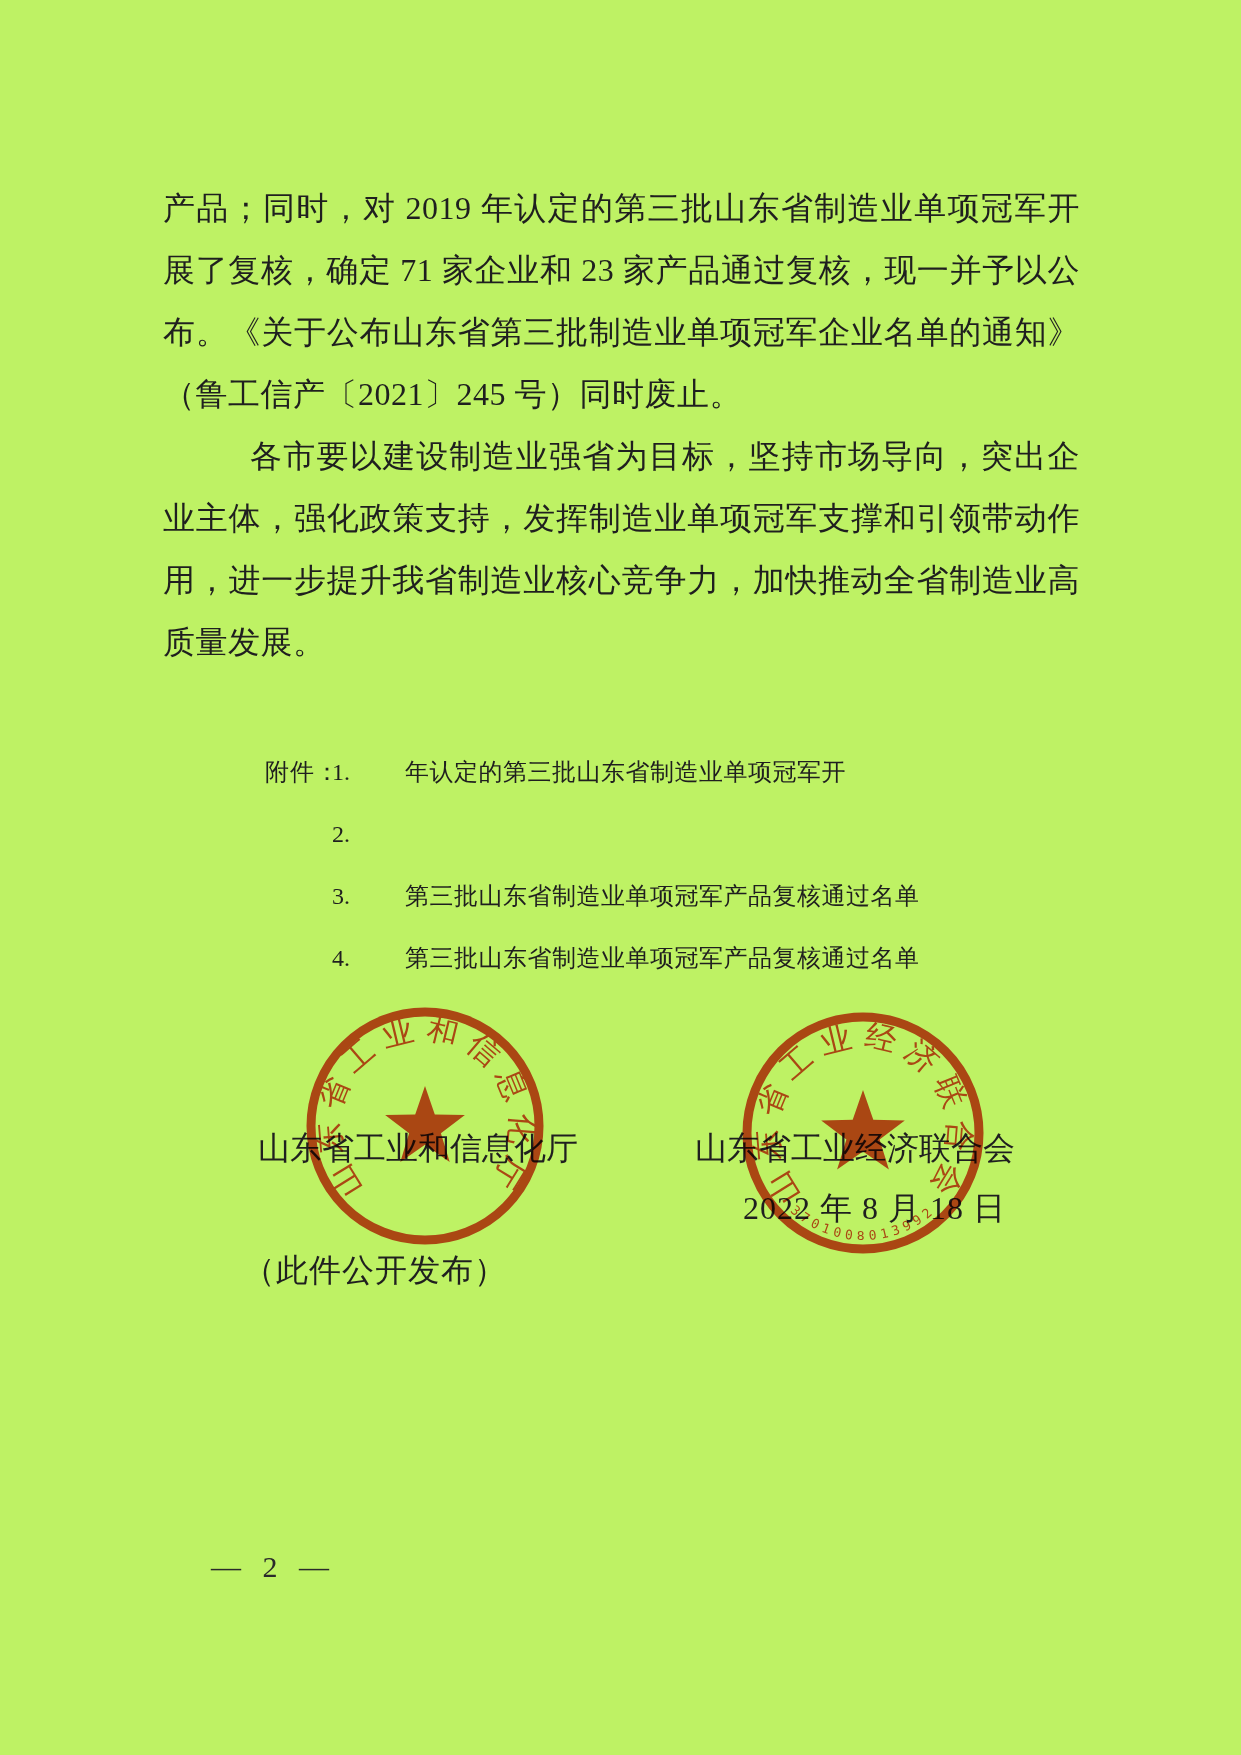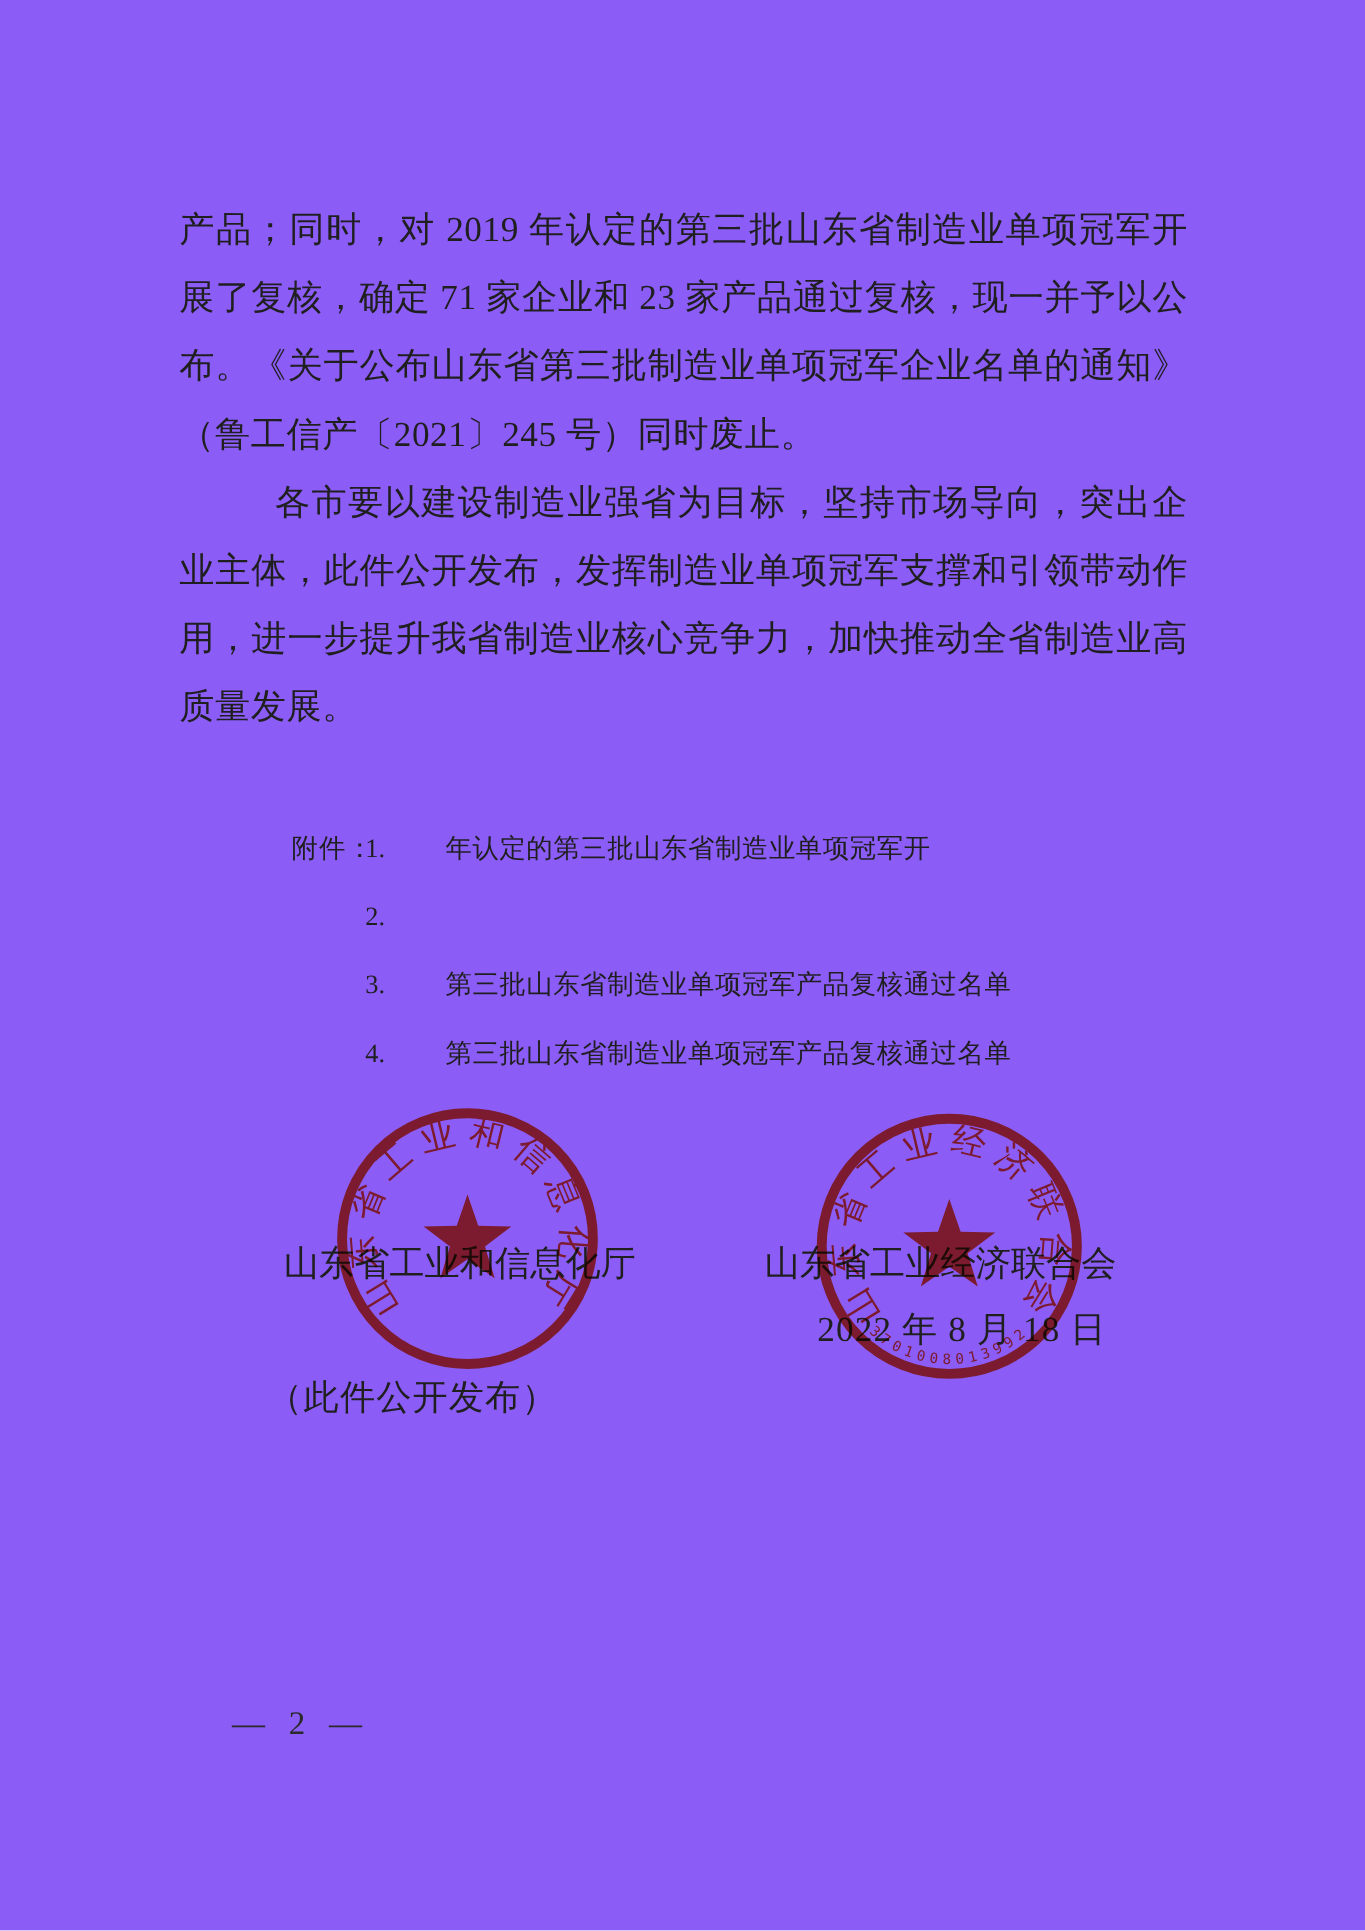--- a/index.html
+++ b/index.html
@@ -5,21 +5,21 @@
   * { margin: 0; padding: 0; box-sizing: border-box; }
   html, body { background: #ffffff; }
   body {
     font-family: "Liberation Serif", "DejaVu Serif", serif;
     width: 1241px;
   }
   .page {
     position: relative;
     width: 1241px;
     height: 1755px;
-    background: #8b5cf6;
+    background: #bef264;
     overflow: hidden;
     color: #1f1f1f;
   }
   
   .body-text {
     position: absolute;
     left: 163px;
     top: 177px;
     width: 917px;
     font-size: 32px;
@@ -84,21 +84,21 @@
 <body>
 
 <div class="page">
 
   <div class="body-text">
     <div class="line">产品；同时，对 2019 年认定的第三批山东省制造业单项冠军开</div>
     <div class="line">展了复核，确定 71 家企业和 23 家产品通过复核，现一并予以公</div>
     <div class="line">布。《关于公布山东省第三批制造业单项冠军企业名单的通知》</div>
     <div class="line last">（鲁工信产〔2021〕245 号）同时废止。</div>
     <div class="line indent">各市要以建设制造业强省为目标，坚持市场导向，突出企</div>
-    <div class="line">业主体，此件公开发布，发挥制造业单项冠军支撑和引领带动作</div>
+    <div class="line">业主体，强化政策支持，发挥制造业单项冠军支撑和引领带动作</div>
     <div class="line">用，进一步提升我省制造业核心竞争力，加快推动全省制造业高</div>
     <div class="line last">质量发展。</div>
   </div>
 
   <div class="attachments">
     <div class="att-row">
       <span class="att-label">附件：</span>
       <span class="att-num">1.</span>
       <span class="att-text">年认定的第三批山东省制造业单项冠军开</span>
     </div>

